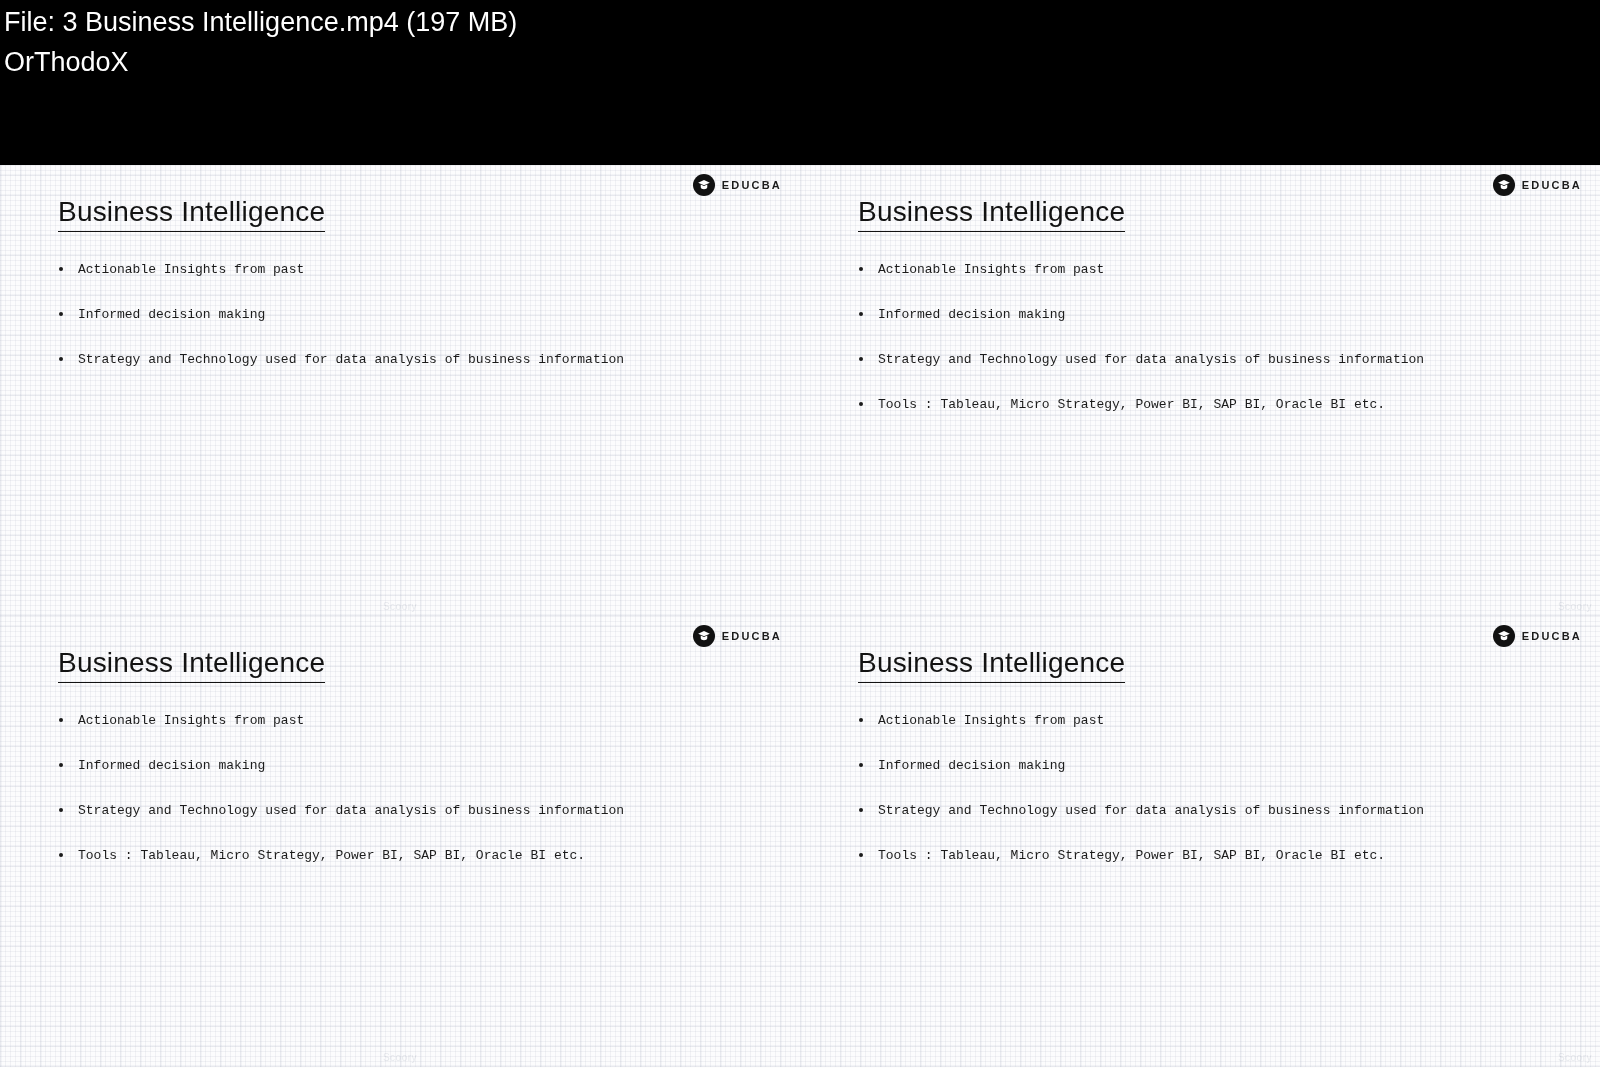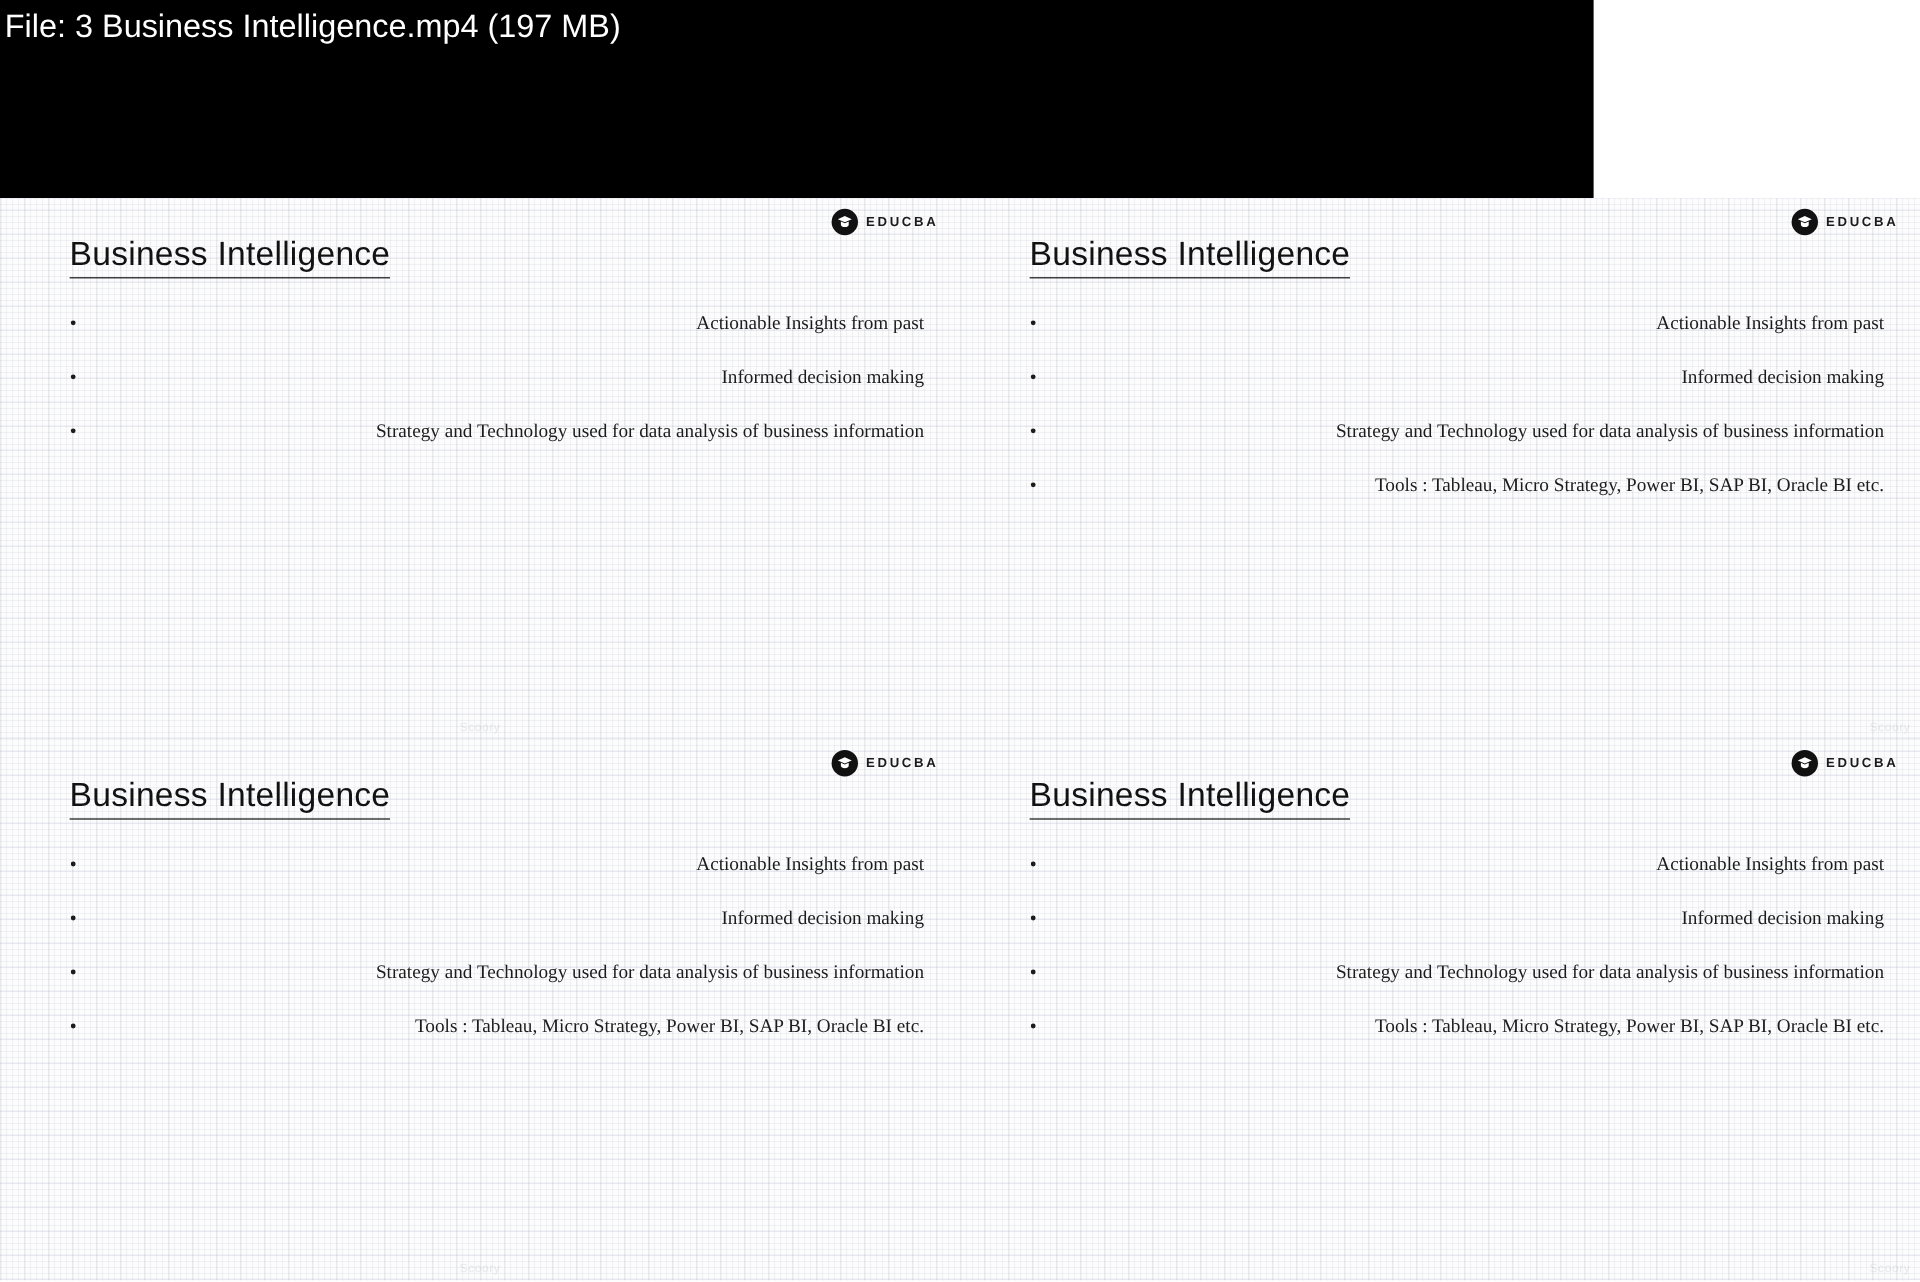--- a/index.html
+++ b/index.html
@@ -12,21 +12,21 @@
     height: 1068px;
     overflow: hidden;
     font-family: "Liberation Sans", sans-serif;
   }
 
   
   #info-band {
     position: absolute;
     left: 0;
     top: 0;
-    width: 1328px;
+    width: 1600px;
     height: 165px;
     background: #000000;
     color: #ffffff;
     box-sizing: border-box;
     padding: 2px 0 0 4px;
   }
   .info-line {
     font-family: "Liberation Sans", sans-serif;
     font-size: 27px;
     line-height: 40px;
@@ -115,26 +115,25 @@
     top: 95px;
     right: 30px;
     margin: 0;
     padding: 0;
     list-style: none;
   }
   .bullets li {
     position: relative;
     padding-left: 22px;
     margin: 0 0 26px 0;
-    font-family: Liberation Serif, serif;
-    font-size: 16px;
+    font-family: Liberation Mono, monospace;
+    font-size: 13px;
     line-height: 19px;
     color: #1b1b1b;
     white-space: nowrap;
-    text-align: right;
   }
   .bullets li .dot {
     position: absolute;
     left: 3px;
     top: 7px;
     width: 4px;
     height: 4px;
     border-radius: 50%;
     background: #1b1b1b;
   }
@@ -155,20 +154,21 @@
     left: auto;
     right: 8px;
     transform: none;
   }
 </style>
 </head>
 <body>
 
 <div id="info-band">
   <div class="info-line">File: 3  Business Intelligence.mp4 (197 MB)</div>
+  <div class="info-line">OrThodoX</div>
 </div>
 
 <div id="slide-grid">
 
   <div class="slide r0c0">
     <div class="brand">
       <span class="brand-mark">
         <svg width="14" height="14" viewBox="0 0 24 24" aria-hidden="true">
           <path d="M12 3.6 22 8l-10 4.4L2 8l10-4.4z" fill="#ffffff"></path>
           <path d="M6.4 11.2v4.6c0 1.9 2.6 3.3 5.6 3.3s5.6-1.4 5.6-3.3v-4.6L12 13.8 6.4 11.2z" fill="#ffffff"></path>

